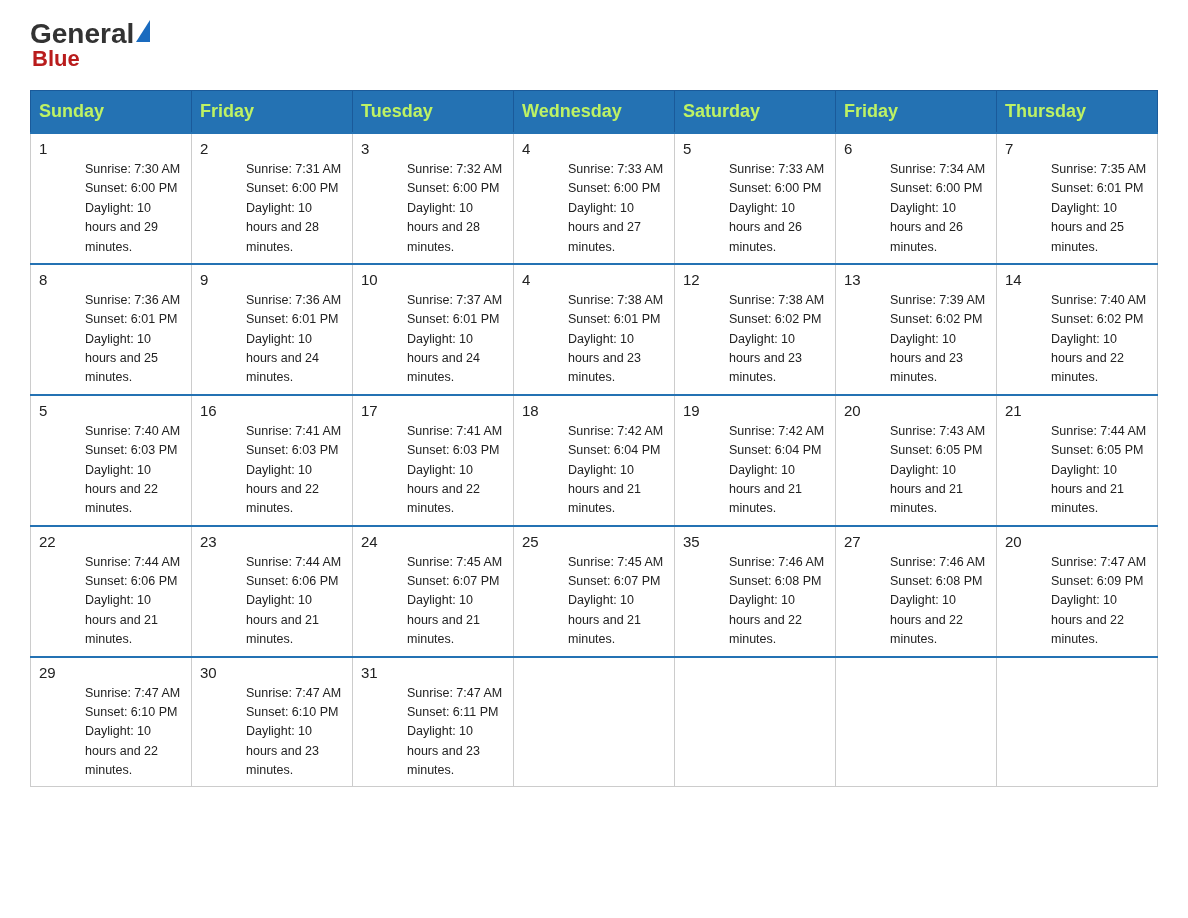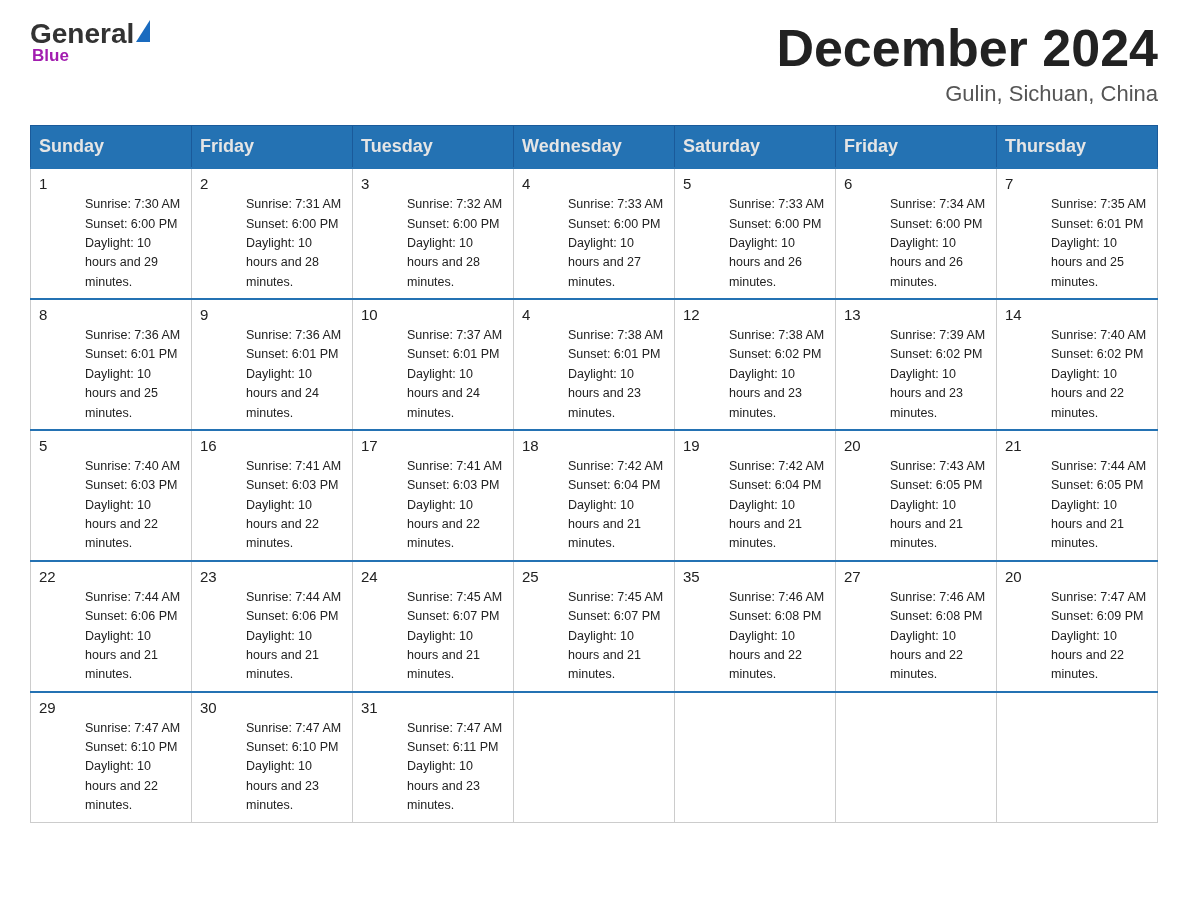--- a/index.html
+++ b/index.html
@@ -35,22 +35,22 @@
       height: 0;
       border-left: 14px solid transparent;
       border-right: 0px solid transparent;
       border-bottom: 22px solid #1a6bbf;
       display: inline-block;
       margin-left: 2px;
       margin-bottom: 0px;
       vertical-align: middle;
     }
     .logo-subtitle {
-      color: #a21caf;
-      font-size: 17px;
+      color: #b91c1c;
+      font-size: 22px;
       font-weight: bold;
       margin-top: -2px;
       margin-left: 2px;
       text-align: center;
     }
     .title-area {
       text-align: right;
     }
     .month-title {
       font-size: 52px;
@@ -63,21 +63,21 @@
       color: #555;
       margin-top: 4px;
     }
     .calendar-table {
       width: 100%;
       border-collapse: collapse;
       border: 1px solid #aaa;
     }
     .calendar-table th {
       background-color: #2472b3;
-      color: #e5e5e5;
+      color: #bef264;
       font-size: 18px;
       font-weight: bold;
       padding: 10px 8px;
       text-align: left;
       border: 1px solid #1a5a9a;
     }
     .calendar-table td {
       vertical-align: top;
       padding: 6px 8px;
       font-size: 12.5px;
@@ -107,24 +107,20 @@
 <body>
 
 <div class="header-area">
   <div class="logo-area">
     <div class="logo-text">
       <span class="logo-general">General</span>
       <span class="logo-triangle"></span>
     </div>
     <div class="logo-subtitle">Blue</div>
   </div>
-  <div class="title-area">
-    <div class="month-title">December 2024</div>
-    <div class="location-title">Gulin, Sichuan, China</div>
-  </div>
 </div>
 
 <table class="calendar-table">
   <thead>
     <tr>
     <th>Sunday</th>
         <th>Friday</th>
         <th>Tuesday</th>
         <th>Wednesday</th>
         <th>Saturday</th>

